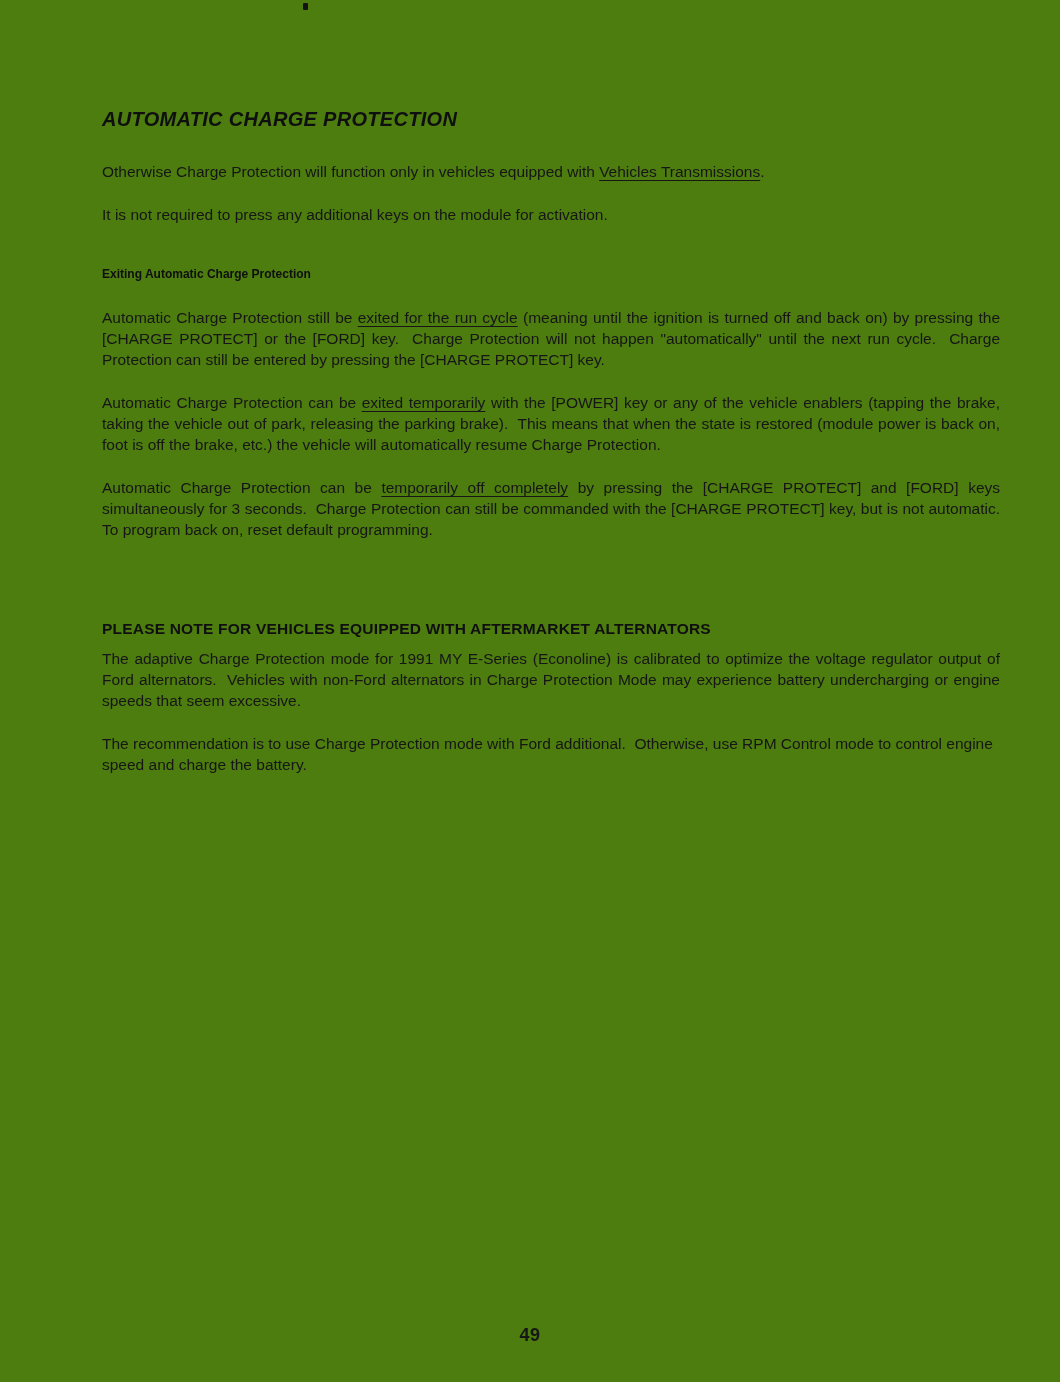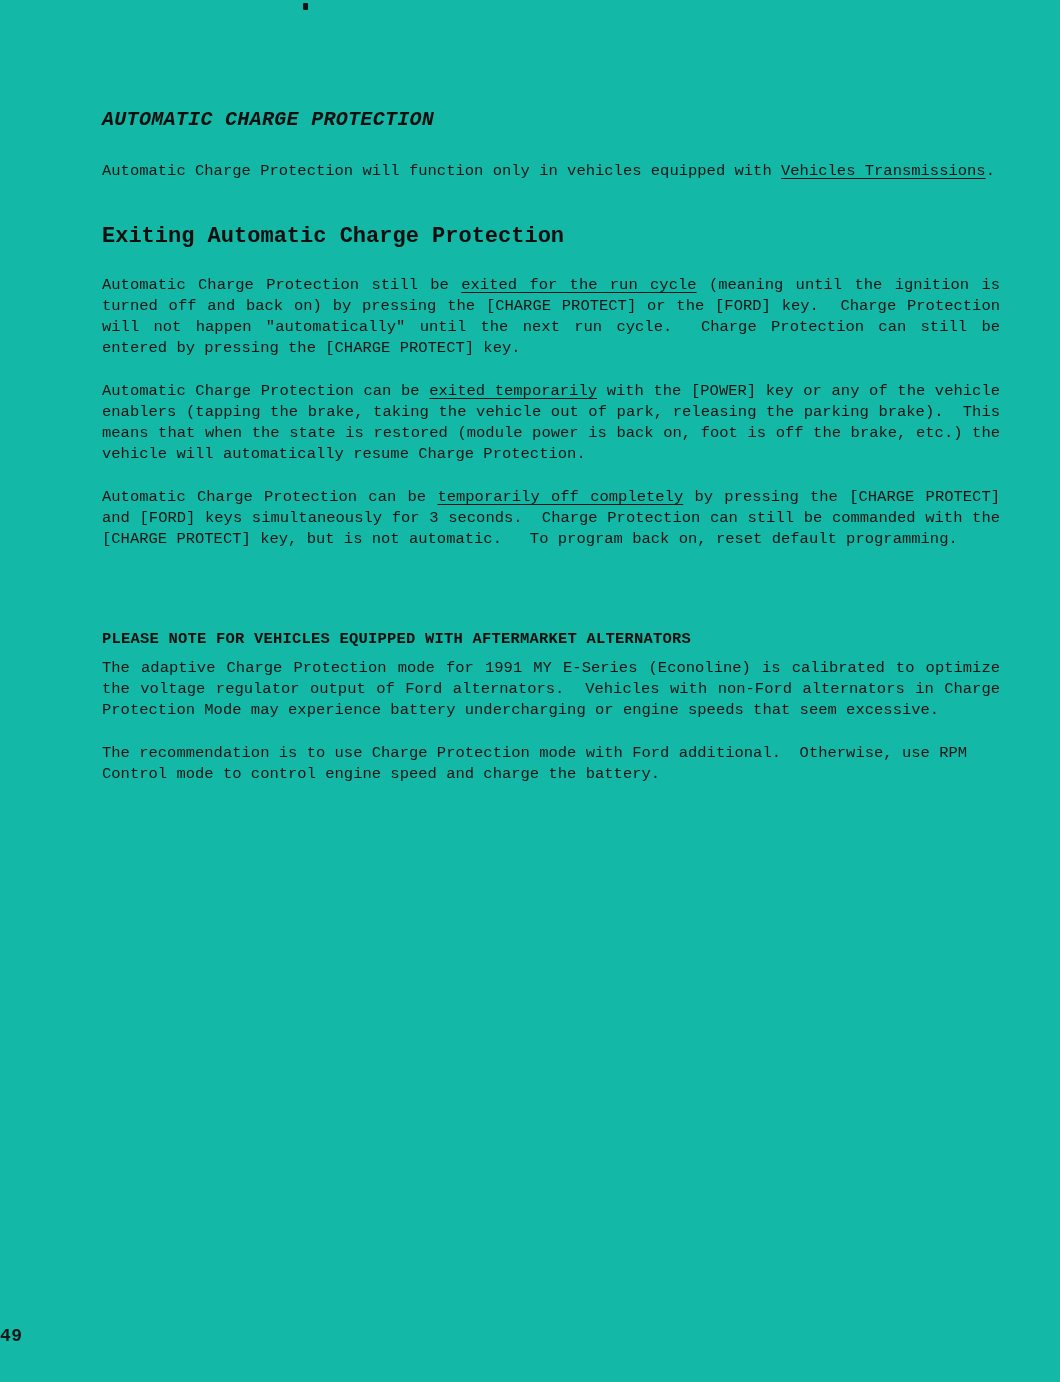--- a/index.html
+++ b/index.html
@@ -5,39 +5,39 @@
   html, body {
     margin: 0;
     padding: 0;
     background: #e8e8e8;
   }
   .page {
     position: relative;
     width: 1060px;
     height: 1382px;
     margin: 0 auto;
-    background: #14b8a6;
-    font-family: Liberation Mono, monospace;
+    background: #4d7c0f;
+    font-family: Liberation Sans, sans-serif;
     color: #161616;
     overflow: hidden;
   }
   .content {
     padding: 0 60px 0 102px;
   }
   .doc-title {
     margin: 108px 0 30px 0;
     font-size: 20px;
     font-weight: bold;
     font-style: italic;
     letter-spacing: 0.3px;
     color: #0f0f0f;
   }
   .h2 {
     margin: 42px 0 26px 0;
-    font-size: 22px;
+    font-size: 12px;
     font-weight: bold;
     color: #0f0f0f;
   }
   .h3 {
     margin: 80px 0 10px 0;
     font-size: 15.5px;
     font-weight: bold;
     letter-spacing: 0.2px;
     color: #0f0f0f;
   }
@@ -52,21 +52,21 @@
   }
   .u {
     text-decoration: underline;
     text-underline-offset: 3px;
   }
   .pagenum {
     position: absolute;
     left: 0;
     right: 0;
     bottom: 36px;
-    text-align: left;
+    text-align: center;
     font-size: 18px;
     font-weight: bold;
     letter-spacing: 0.5px;
   }
   .speck {
     position: absolute;
     left: 303px;
     top: 3px;
     width: 5px;
     height: 7px;
@@ -77,22 +77,23 @@
 </head>
 <body>
 
 <div class="page">
   <div class="speck"></div>
 
   <div class="content">
 
     <h1 class="doc-title">AUTOMATIC CHARGE PROTECTION</h1>
 
-    <p class="body"><span>Automatic Charge Protection will function only in vehicles equipped with </span><span class="u">Vehicles Transmissions</span><span>.</span></p>
+    <p class="body"><span>Otherwise Charge Protection will function only in vehicles equipped with </span><span class="u">Vehicles Transmissions</span><span>.</span></p>
 
+    <p class="body">It is not required to press any additional keys on the module for activation.</p>
 
     <h2 class="h2">Exiting Automatic Charge Protection</h2>
 
     <p class="body just"><span>Automatic Charge Protection still be </span><span class="u">exited for the run cycle</span><span> (meaning until the ignition is turned off and back on) by pressing the [CHARGE PROTECT] or the [FORD] key.  Charge Protection will not happen "automatically" until the next run cycle.  Charge Protection can still be entered by pressing the [CHARGE PROTECT] key.</span></p>
 
     <p class="body just"><span>Automatic Charge Protection can be </span><span class="u">exited temporarily</span><span> with the [POWER] key or any of the vehicle enablers (tapping the brake, taking the vehicle out of park, releasing the parking brake).  This means that when the state is restored (module power is back on, foot is off the brake, etc.) the vehicle will automatically resume Charge Protection.</span></p>
 
     <p class="body just"><span>Automatic Charge Protection can be </span><span class="u">temporarily off completely</span><span> by pressing the [CHARGE PROTECT] and [FORD] keys simultaneously for 3 seconds.  Charge Protection can still be commanded with the [CHARGE PROTECT] key, but is not automatic.   To program back on, reset default programming.</span></p>
 
     <h3 class="h3">PLEASE NOTE FOR VEHICLES EQUIPPED WITH AFTERMARKET ALTERNATORS</h3>

